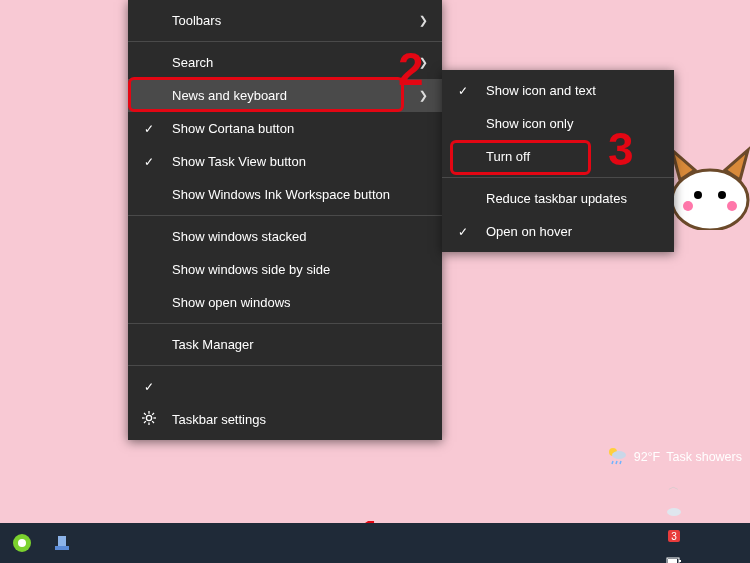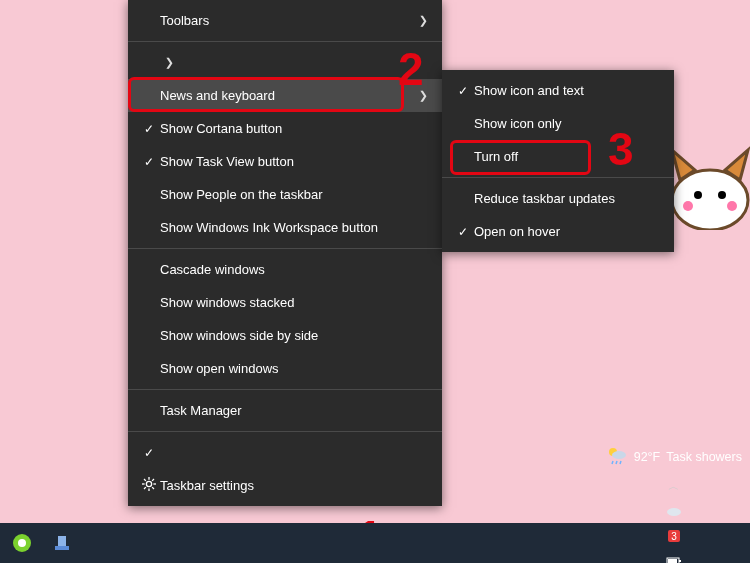--- a/index.html
+++ b/index.html
@@ -10,21 +10,21 @@
   .tb-left{display:flex;align-items:center;gap:12px;padding-left:8px;}
   .tb-ico{width:28px;height:28px;display:flex;align-items:center;justify-content:center;border-radius:2px;}
   .tb-spacer{flex:1;}
   .tb-right{display:flex;align-items:center;gap:9px;padding-right:8px;font-size:12.5px;flex-direction:column;}
   .tb-ri{width:16px;height:16px;display:inline-flex;align-items:center;justify-content:center;}
   .weather{display:flex;align-items:center;gap:6px;}
   
   .menu{position:absolute;background:#2b2b2b;color:#fff;box-shadow:0 2px 10px rgba(0,0,0,.5);padding:4px 0;}
   .menu.main{left:128px;top:0;width:314px;}
   .menu.sub{left:442px;top:70px;width:232px;}
-  .item{display:flex;align-items:center;height:33px;padding:0 14px 0 10px;cursor:default;}
+  .item{display:flex;align-items:center;height:33px;padding:0 14px 0 10px;cursor:default;gap:12px;}
   .item.hover{background:#4a4a4a;}
   .ck{width:22px;flex:0 0 22px;text-align:center;font-size:12px;}
   .lbl{flex:1;white-space:nowrap;}
   .sub-arrow{width:14px;text-align:right;font-size:11px;color:#ddd;}
   .sep{height:1px;background:#4a4a4a;margin:4px 0;}
   
   .ann-box{position:absolute;border:3px solid #e30613;border-radius:6px;}
   .ann-num{position:absolute;font:700 46px Arial;color:#e30613;}
 </style>
 </head>
@@ -44,48 +44,41 @@
 
 <div class="menu main" id="mainMenu">
     <div class="item">
       <span class="ck"></span>
       <span class="lbl">Toolbars</span>
       <span class="sub-arrow">❯</span>
     </div>
     <div class="sep"></div>
     <div class="item">
       <span class="ck"></span>
+      <span class="lbl">Search</span>
       <span class="sub-arrow">❯</span>
     </div>
     <div class="item hover">
       <span class="ck"></span>
       <span class="lbl">News and keyboard</span>
       <span class="sub-arrow">❯</span>
     </div>
     <div class="item">
       <span class="ck">✓</span>
       <span class="lbl">Show Cortana button</span>
     </div>
     <div class="item">
       <span class="ck">✓</span>
       <span class="lbl">Show Task View button</span>
     </div>
     <div class="item">
       <span class="ck"></span>
-      <span class="lbl">Show People on the taskbar</span>
-    </div>
-    <div class="item">
-      <span class="ck"></span>
       <span class="lbl">Show Windows Ink Workspace button</span>
     </div>
     <div class="sep"></div>
-    <div class="item">
-      <span class="ck"></span>
-      <span class="lbl">Cascade windows</span>
-    </div>
     <div class="item">
       <span class="ck"></span>
       <span class="lbl">Show windows stacked</span>
     </div>
     <div class="item">
       <span class="ck"></span>
       <span class="lbl">Show windows side by side</span>
     </div>
     <div class="item">
       <span class="ck"></span>

